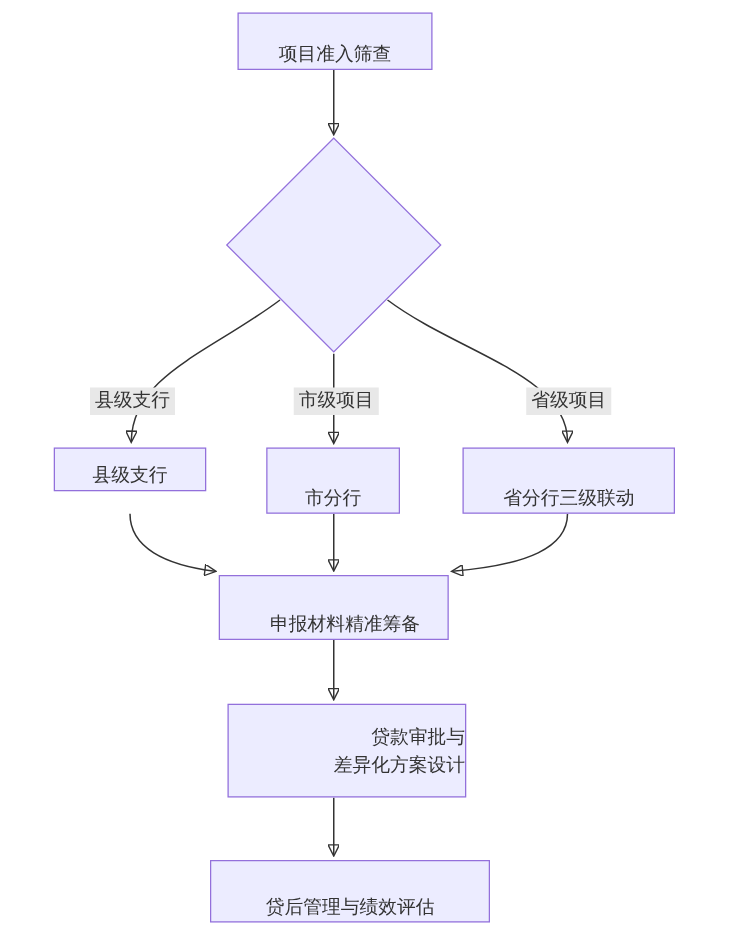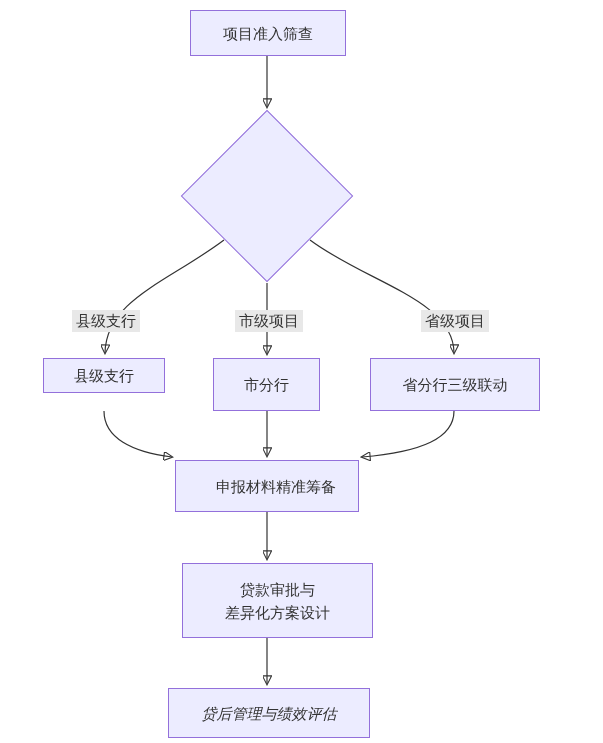--- a/index.html
+++ b/index.html
@@ -28,33 +28,33 @@
     stroke-width: 1.2px;
   }
   .node {
     position: absolute;
     box-sizing: border-box;
     background: #ECECFF;
     border: 1px solid #9370DB;
     color: #333333;
     font-size: 15px;
     display: flex;
-    align-items: center;
+    align-items: flex-end;
     justify-content: center;
     text-align: center;
     line-height: 23px;
     white-space: nowrap;
   }
   .node-screening   { left: 190px; top: 10px;  width: 156px; height: 46px; }
   .node-county      { left: 43px;  top: 358px; width: 122px; height: 35px; }
   .node-city        { left: 213px; top: 358px; width: 107px; height: 53px; }
   .node-province    { left: 370px; top: 358px; width: 170px; height: 53px; }
   .node-materials   { left: 175px; top: 460px; width: 184px; height: 52px; padding-left: 18px; }
   .node-approval    { left: 182px; top: 563px; width: 191px; height: 75px; flex-direction: column; }
-  .node-postloan    { left: 168px; top: 688px; width: 202px; height: 50px; font-style: italic; }
+  .node-postloan    { left: 168px; top: 688px; width: 224px; height: 50px; }
 
   .diamond-wrap {
     position: absolute;
     left: 206px;
     top: 135px;
     width: 122px;
     height: 122px;
   }
   .diamond-shape {
     position: absolute;

